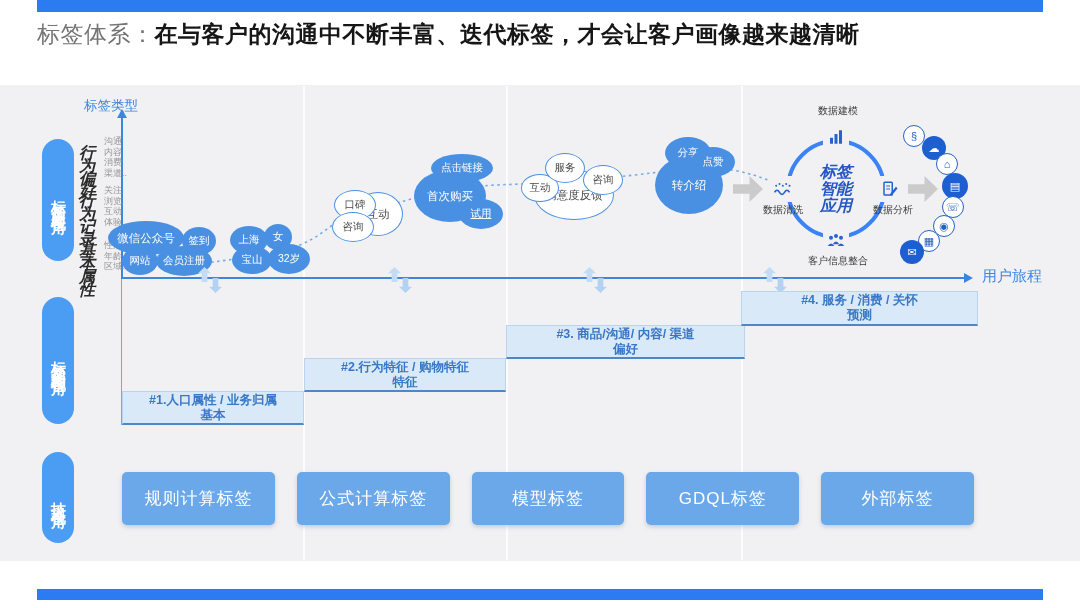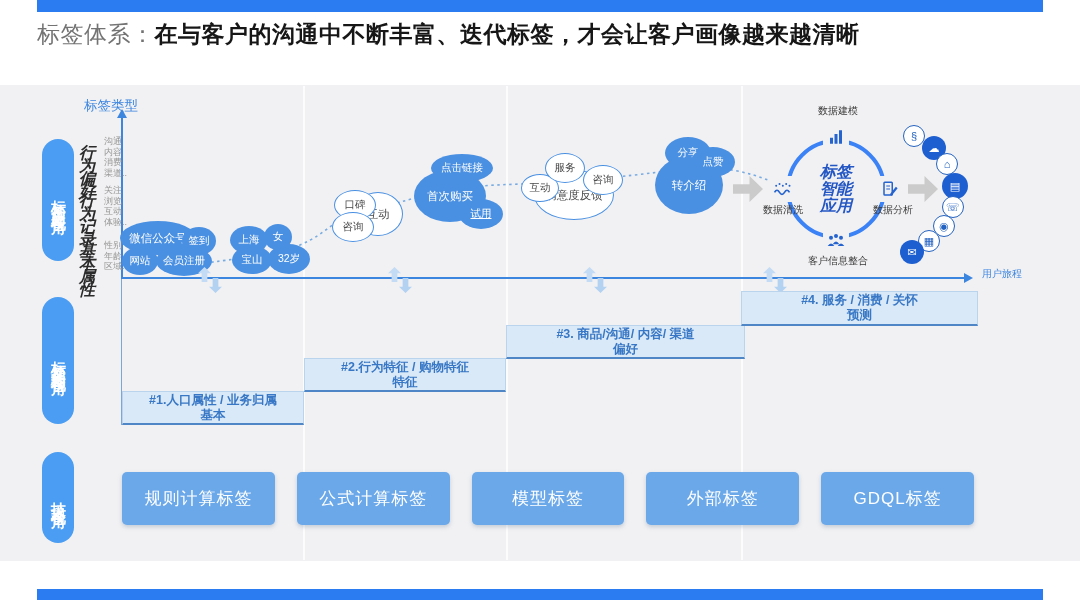--- a/index.html
+++ b/index.html
@@ -16,21 +16,21 @@
 
   .panel { position:absolute; left:0; top:85px; width:1080px; height:476px; background:#f1f1f3; }
   .vguide { position:absolute; top:86px; height:474px; width:2px; background:rgba(255,255,255,.75); }
 
   
   .yaxis { position:absolute; left:121px; top:117px; width:2px; height:161px; background:#3d86e0; }
   .yaxis-head { position:absolute; left:117px; top:109px; width:0; height:0; border-left:5px solid transparent; border-right:5px solid transparent; border-bottom:9px solid #3d86e0; }
   .xaxis { position:absolute; left:121px; top:277px; width:845px; height:2px; background:#3d86e0; }
   .xaxis-head { position:absolute; left:964px; top:273px; width:0; height:0; border-top:5px solid transparent; border-bottom:5px solid transparent; border-left:9px solid #3d86e0; }
   .yaxis-label { position:absolute; left:84px; top:97px; color:#3d86e0; font-size:13.5px; }
-  .xaxis-label { position:absolute; left:982px; top:267px; color:#3d86e0; font-size:10px; }
+  .xaxis-label { position:absolute; left:982px; top:267px; color:#3d86e0; font-size:15px; }
   .axis-ext { position:absolute; left:121px; top:279px; width:1px; height:146px; background:#7ba7d8; }
 
   
   .cat { position:absolute; left:72px; width:30px; font-size:16px; font-weight:700; font-style:italic; color:#2b2b2b; text-align:center; line-height:13px; }
   .subs { position:absolute; left:104px; font-size:9px; color:#979797; line-height:10.5px; white-space:pre-line; }
 
   
   .bub { position:absolute; border-radius:50%; display:flex; align-items:center; justify-content:center; font-size:10.5px; white-space:nowrap; }
   .bub.solid { background:#4a90e2; color:#fff; }
   .bub.outline { background:#ffffff; border:1.5px solid #4a90e2; color:#4a4a4a; }
@@ -103,21 +103,21 @@
 体验..</div>
   <div class="cat" style="top:244px;">基本属性</div>
   <div class="subs" style="top:240px;">性别
 年龄
 区域..</div>
 
   <svg class="trail" width="1080" height="476" viewBox="0 0 1080 476">
     <path d="M205 178 C250 172 275 170 300 160 C330 147 335 132 360 127 C395 120 420 110 450 105 C490 98 525 100 565 97 C610 93 655 88 690 83 C720 80 750 88 768 95" fill="none" stroke="#6aa3e0" stroke-width="1.6" stroke-dasharray="2.5 3.5" opacity="0.9"></path>
   </svg>
 
-  <div class="bub solid big" style="left:120px;top:221px;width:76px;height:34px;">微信公众号</div>
+  <div class="bub solid big" style="left:108px;top:221px;width:76px;height:34px;">微信公众号</div>
   <div class="bub solid" style="left:182px;top:227px;width:34px;height:28px;">签到</div>
   <div class="bub solid" style="left:122px;top:247px;width:36px;height:28px;">网站</div>
   <div class="bub solid" style="left:156px;top:246px;width:56px;height:30px;">会员注册</div>
 
   <div class="bub solid" style="left:230px;top:226px;width:38px;height:28px;">上海</div>
   <div class="bub solid" style="left:264px;top:224px;width:28px;height:26px;">女</div>
   <div class="bub solid" style="left:232px;top:246px;width:40px;height:28px;">宝山</div>
   <div class="bub solid" style="left:268px;top:244px;width:42px;height:30px;">32岁</div>
 
   <div class="bub outline big" style="left:353px;top:192px;width:50px;height:44px;">互动</div>
@@ -226,18 +226,18 @@
       <span>标签架构视角</span>
     </div>
   <div class="pill" style="top:452px;height:91px;">
       <span>技术视角</span>
     </div>
 
   <div class="btnrow">
     <div class="btn">规则计算标签</div>
     <div class="btn">公式计算标签</div>
     <div class="btn">模型标签</div>
+    <div class="btn">GDQL标签</div>
     <div class="btn">外部标签</div>
-    <div class="btn">GDQL标签</div>
   </div>
 
   <div class="bottombar"></div>
 </div>
 
 </body></html>

